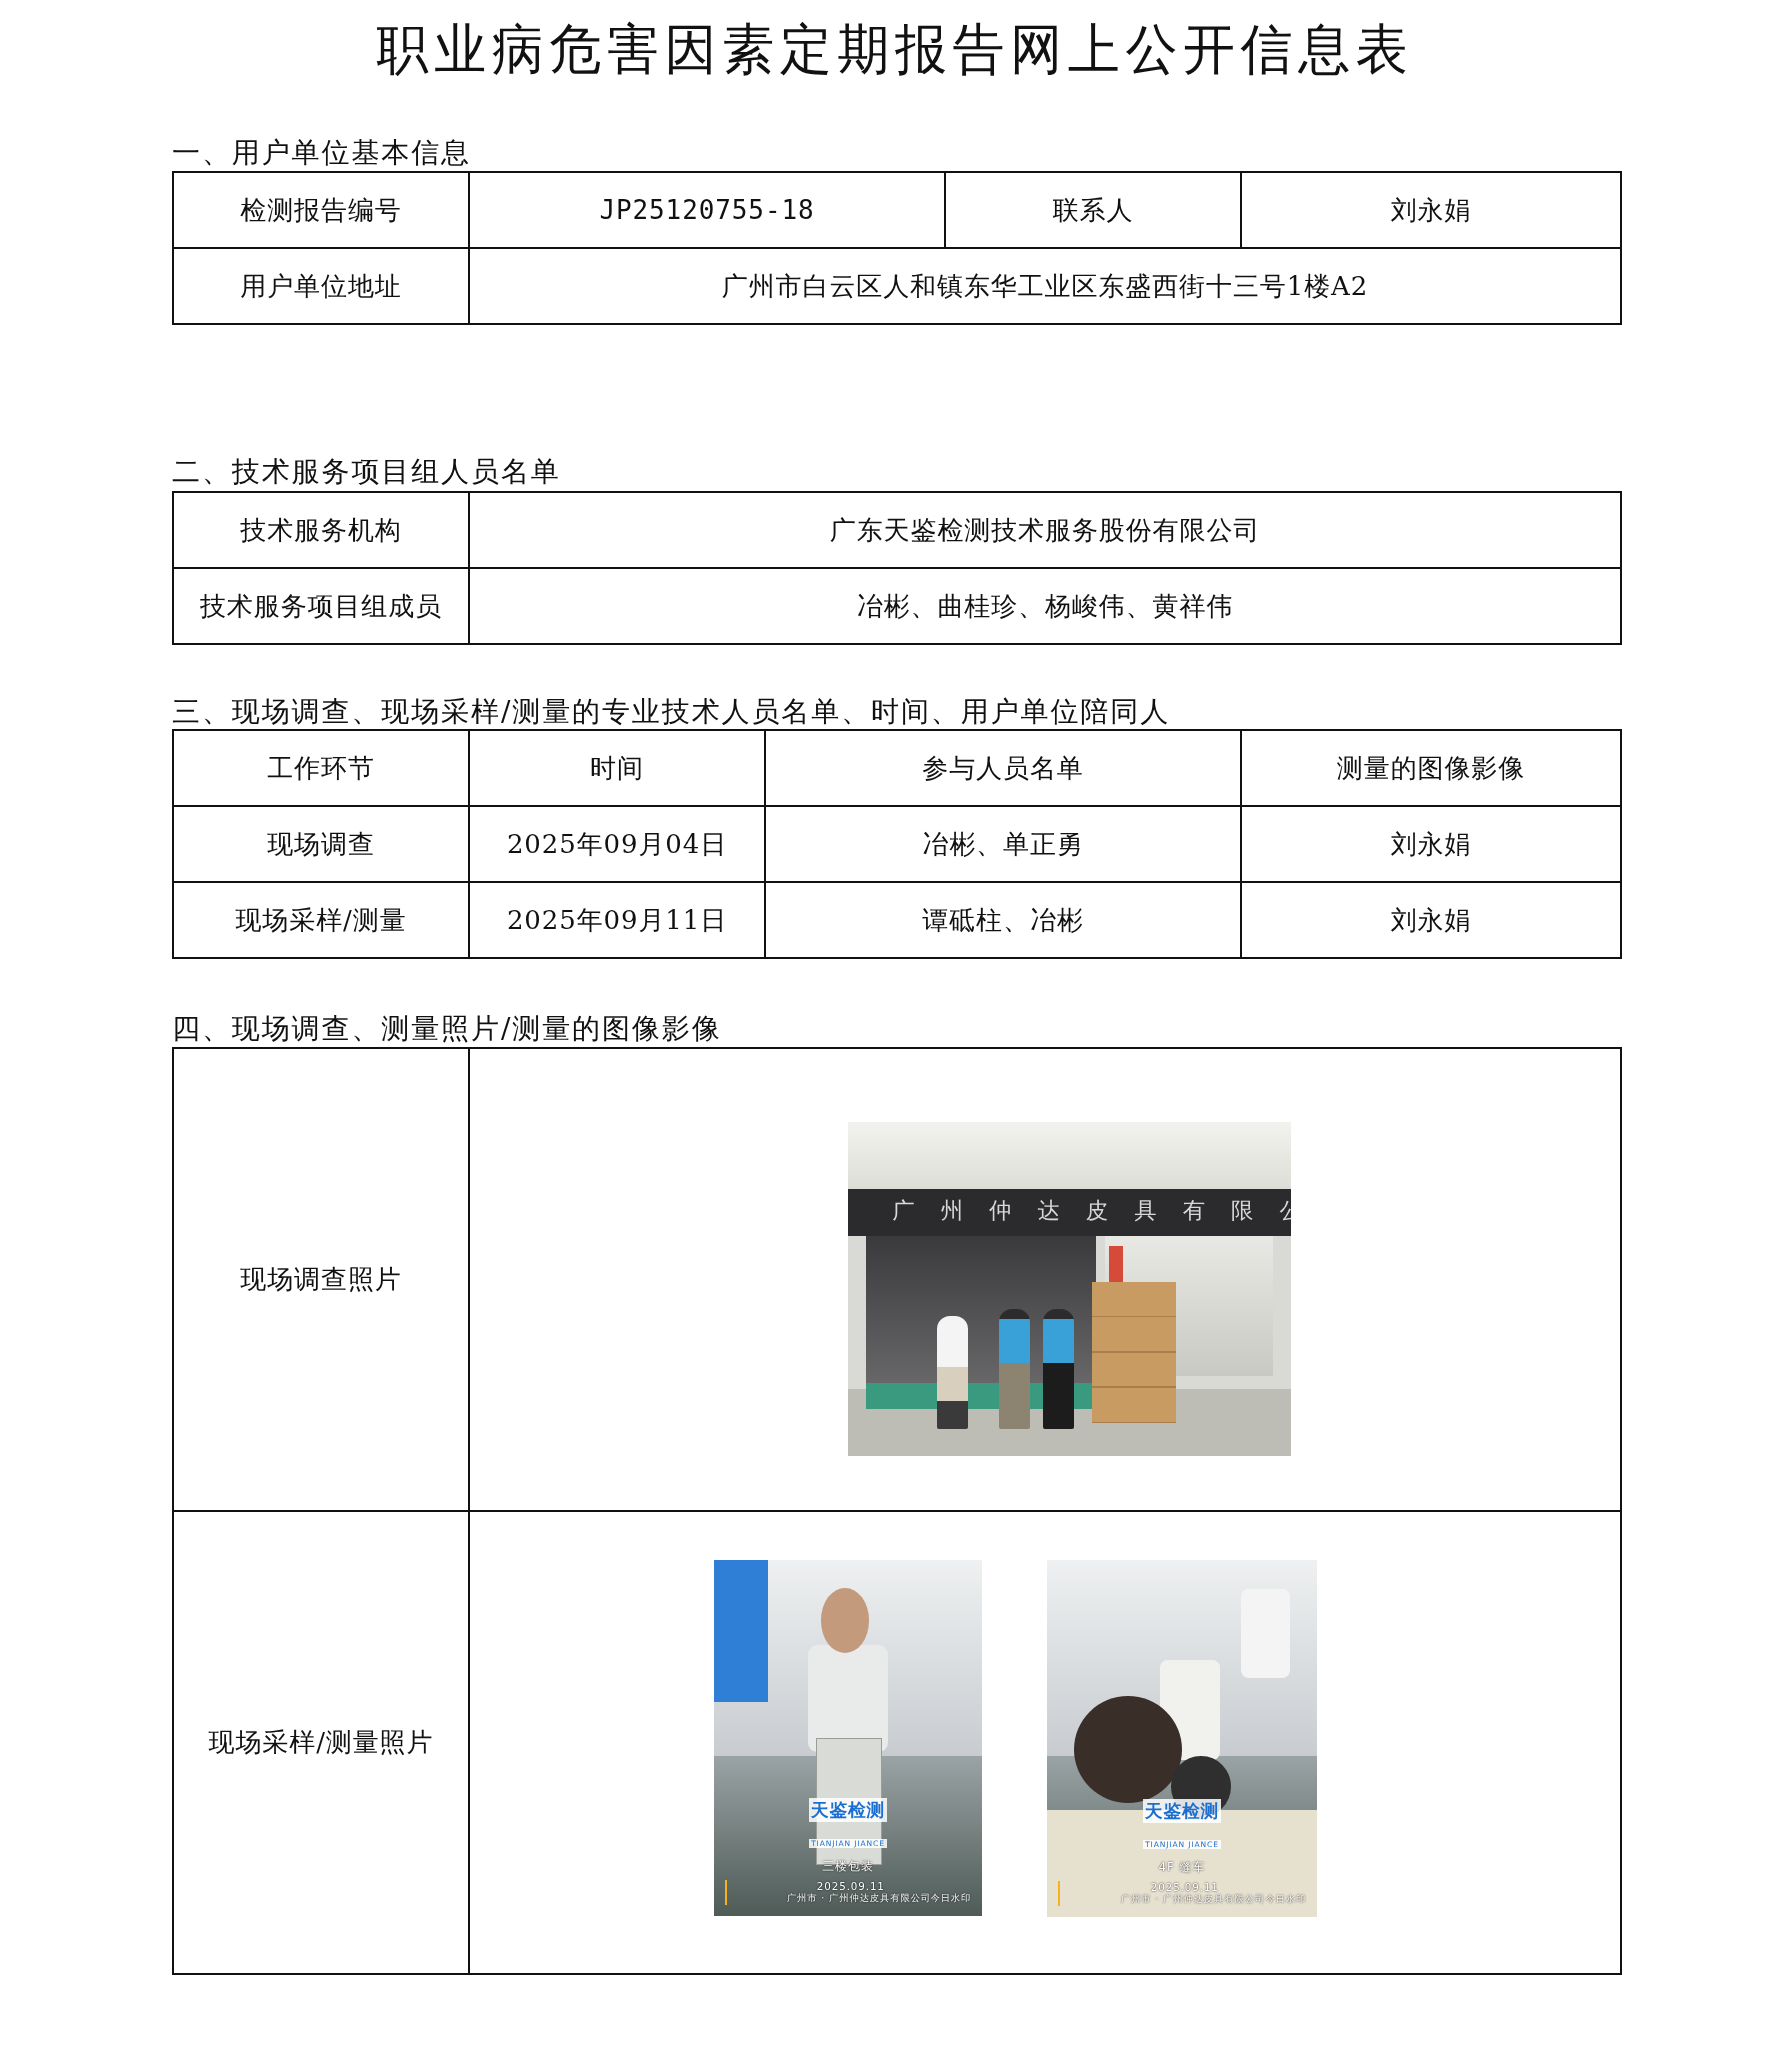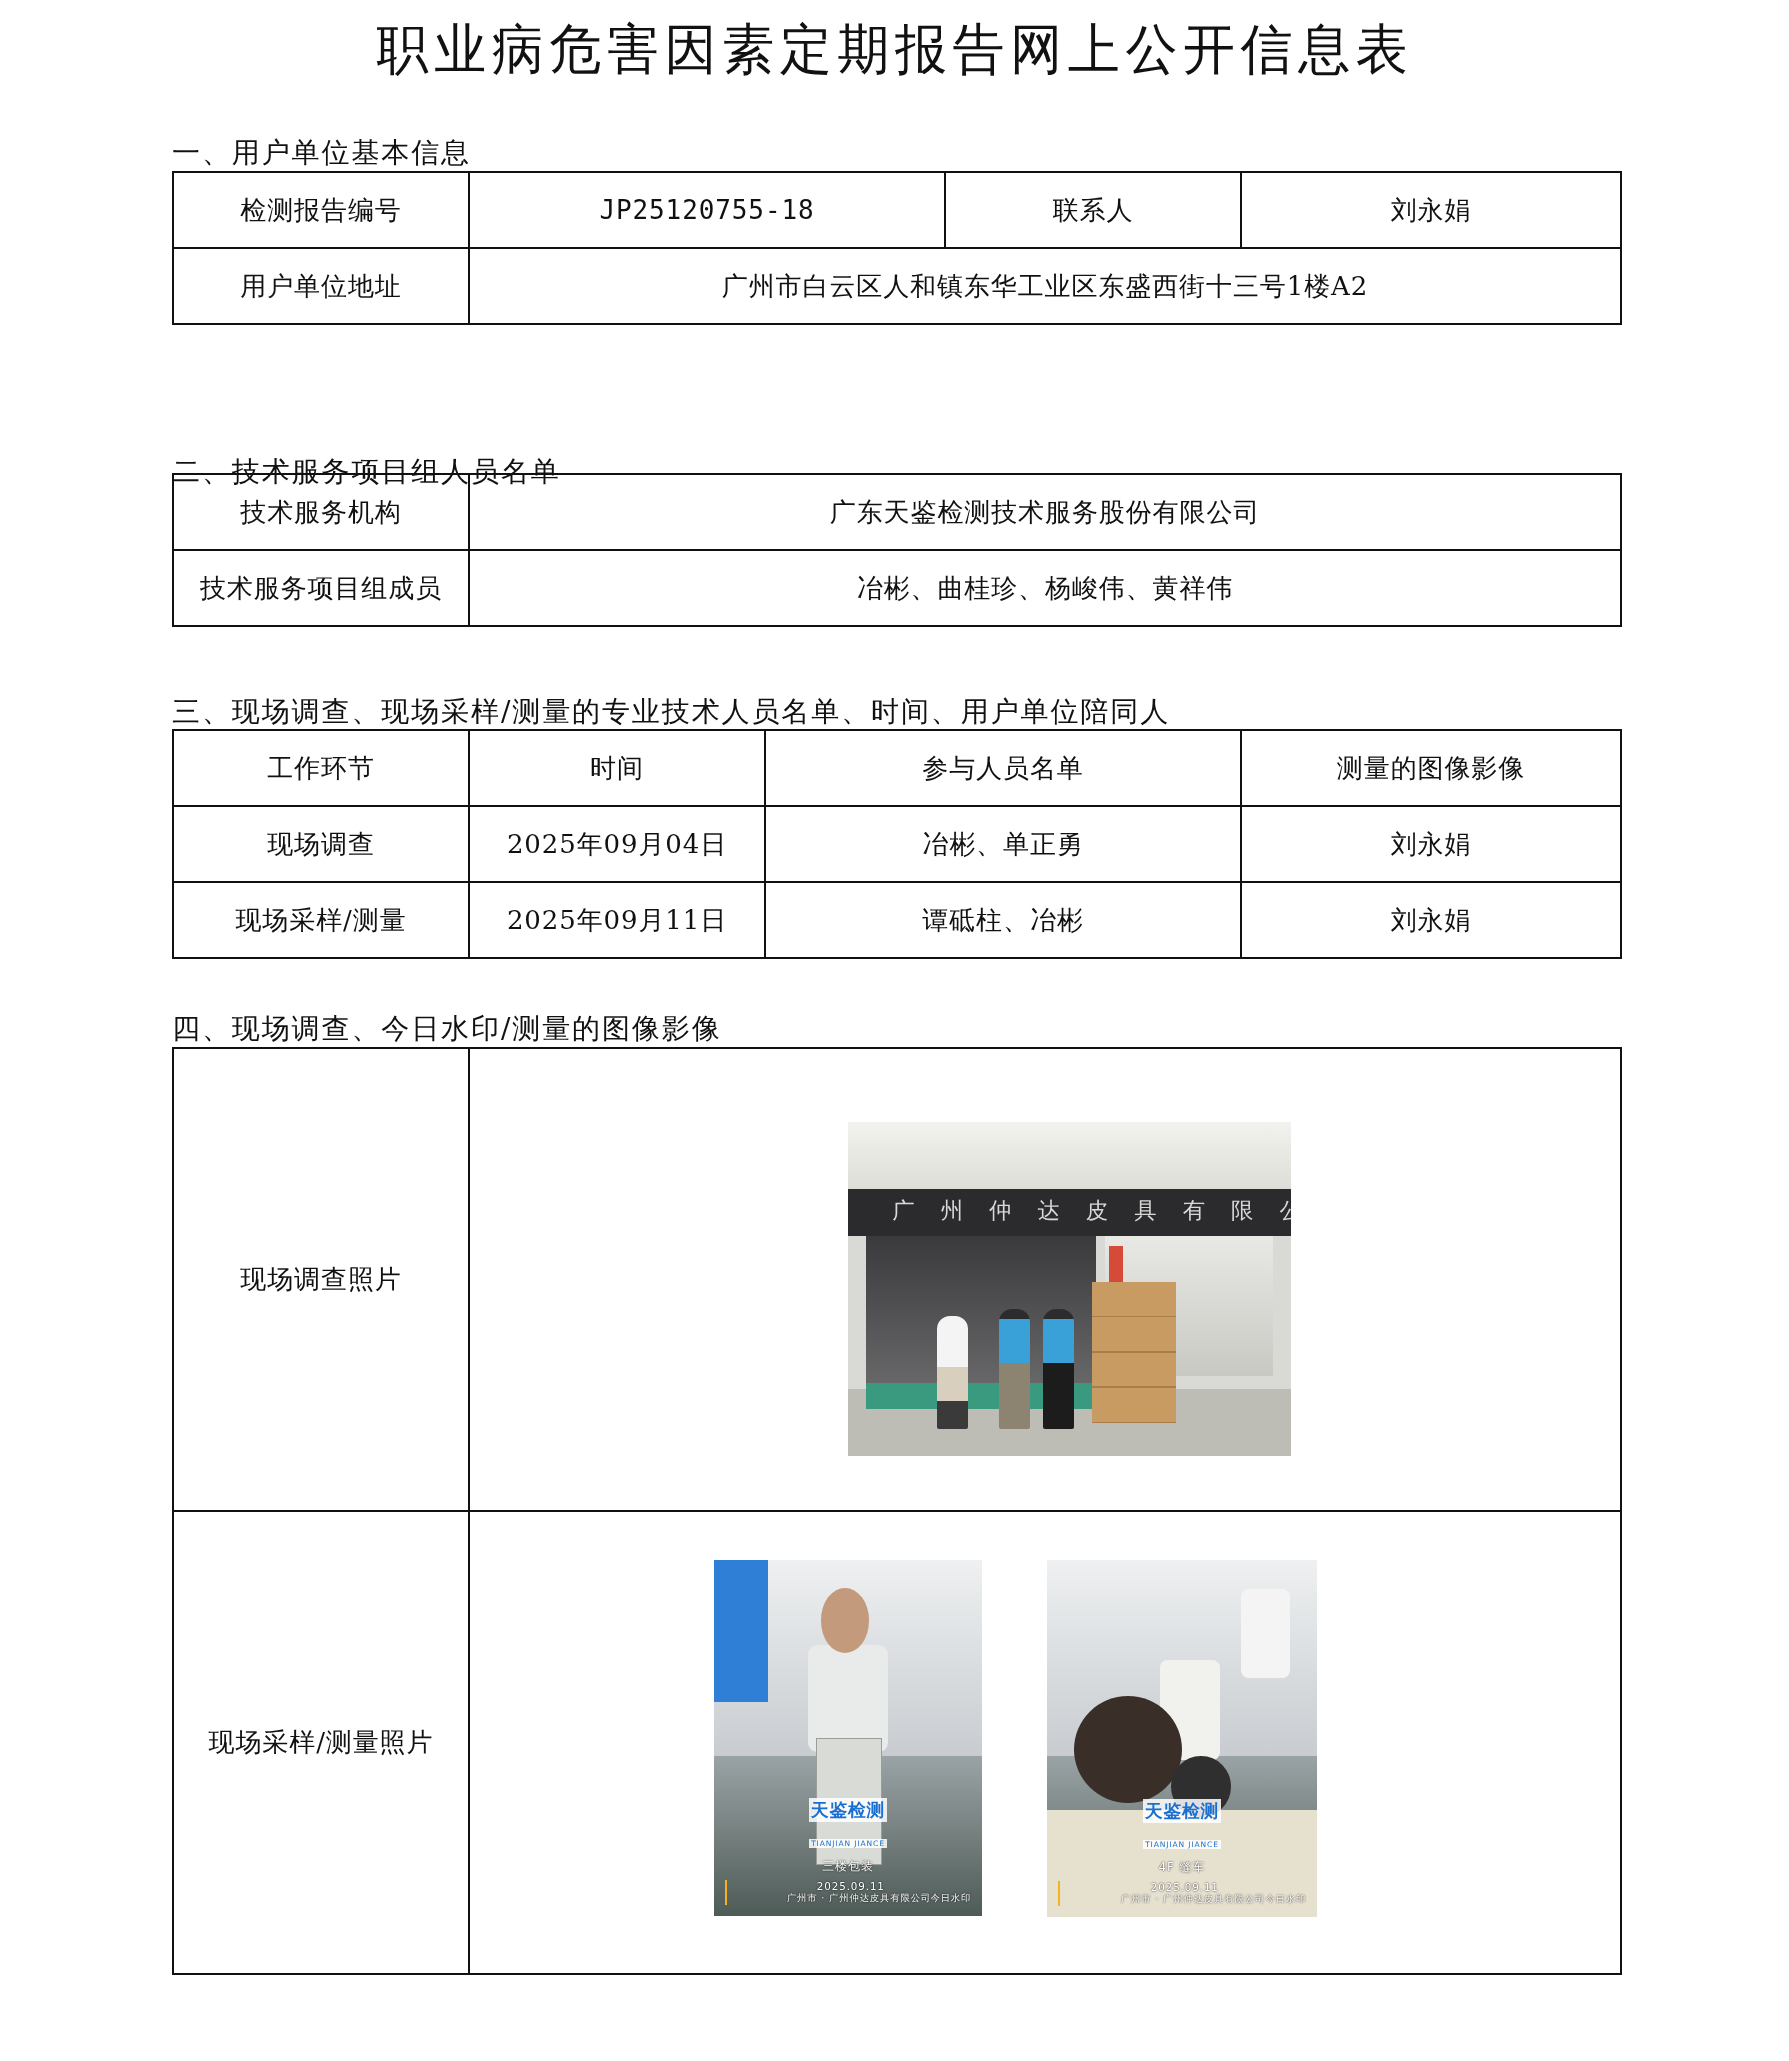--- a/index.html
+++ b/index.html
@@ -88,21 +88,21 @@
     <td>刘永娟</td>
   </tr>
   <tr class="r85">
     <td>用户单位地址</td>
     <td colspan="3">广州市白云区人和镇东华工业区东盛西街十三号1楼A2</td>
   </tr>
 </tbody>
   </table>
 
 <div class="section-title" style="top:455px;">二、技术服务项目组人员名单</div>
-<table class="grid" style="top:473px;padding-left:40px;">
+<table class="grid" style="top:491px;padding-left:40px;">
   <colgroup>
       <col style="width:296px">
       <col style="width:1152px">
     </colgroup>
   <tbody>
       <tr class="r85">
     <td>技术服务机构</td>
     <td>广东天鉴检测技术服务股份有限公司</td>
   </tr>
   <tr class="r85">
@@ -135,21 +135,21 @@
   </tr>
   <tr class="r85">
     <td>现场采样/测量</td>
     <td>2025年09月11日</td>
     <td>谭砥柱、冶彬</td>
     <td>刘永娟</td>
   </tr>
 </tbody>
   </table>
 
-<div class="section-title" style="top:1012px;">四、现场调查、今日水印/测量的图像影像</div>
+<div class="section-title" style="top:1012px;">四、现场调查、测量照片/测量的图像影像</div>
 <table class="grid" style="top:1047px;">
   <colgroup>
       <col style="width:296px">
       <col style="width:1152px">
     </colgroup>
   <tbody>
       <tr>
     <td style="height:461px;margin-top:12px;">现场调查照片</td>
     <td class="photo-cell" style="height:461px;">
       <div class="photo p1" style="left:378px; top:73px; width:443px; height:334px;">

